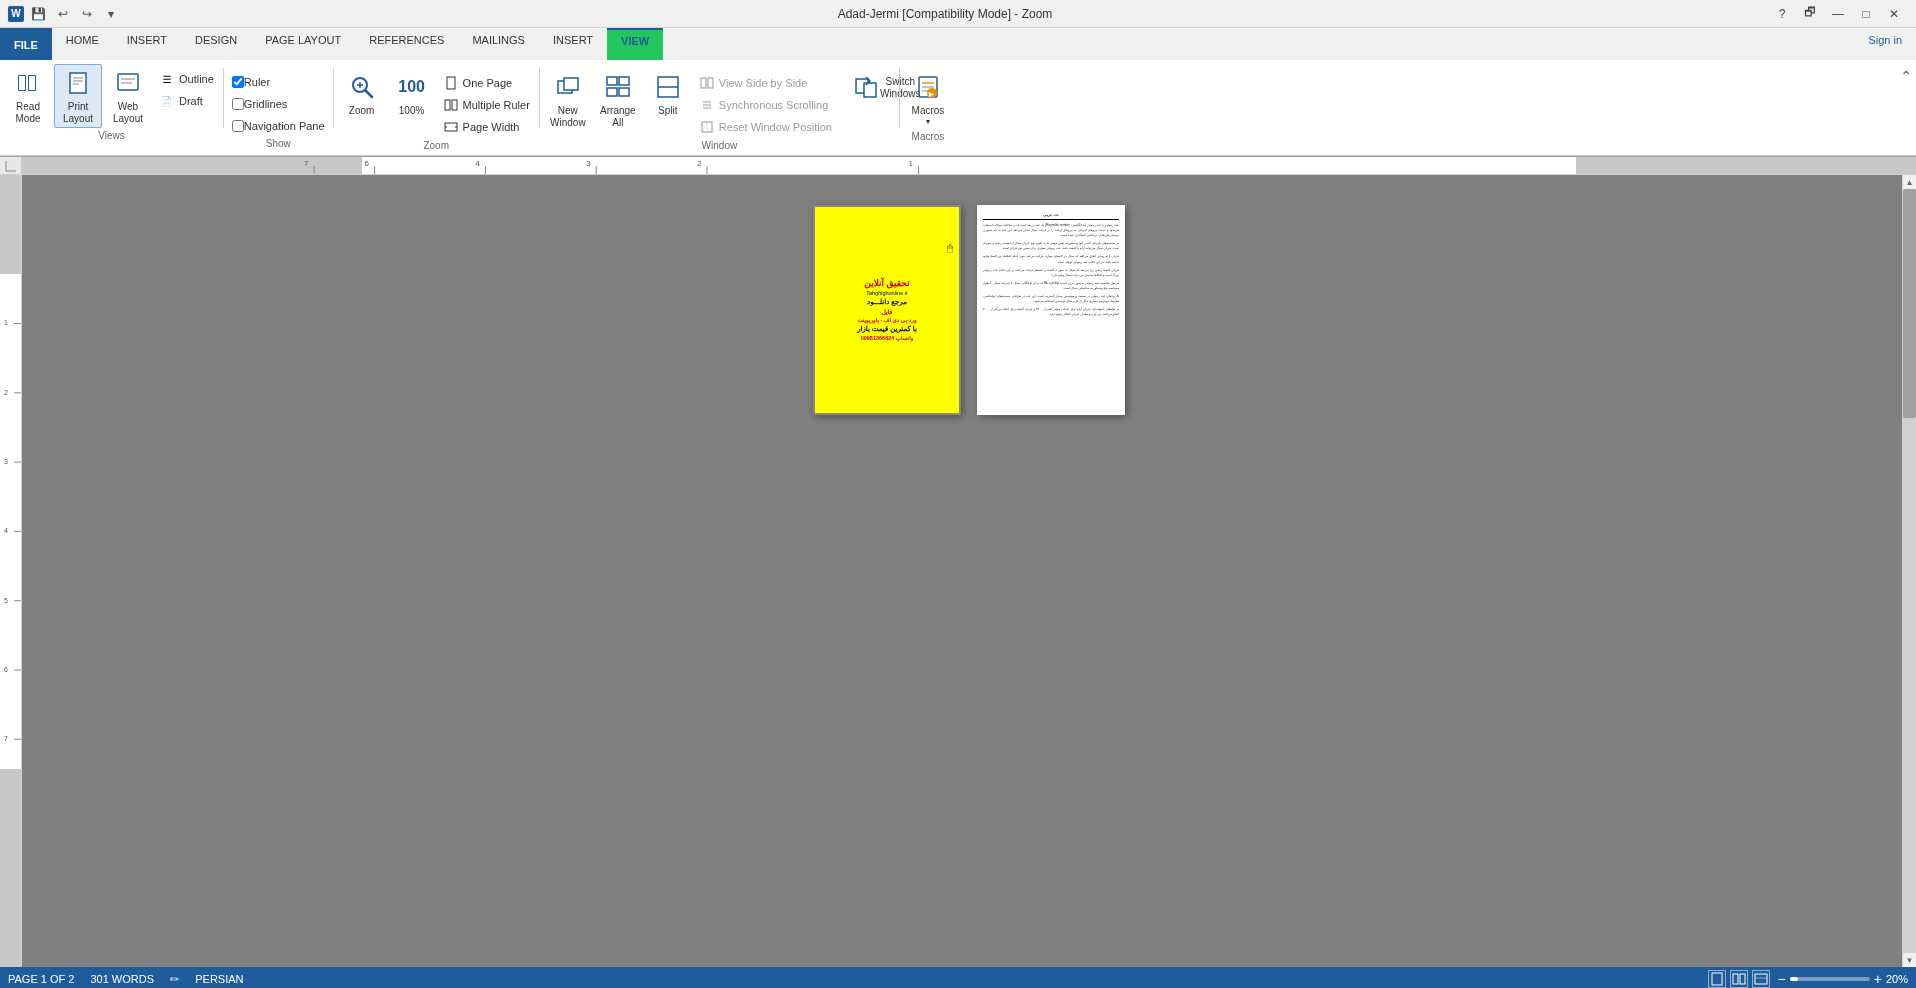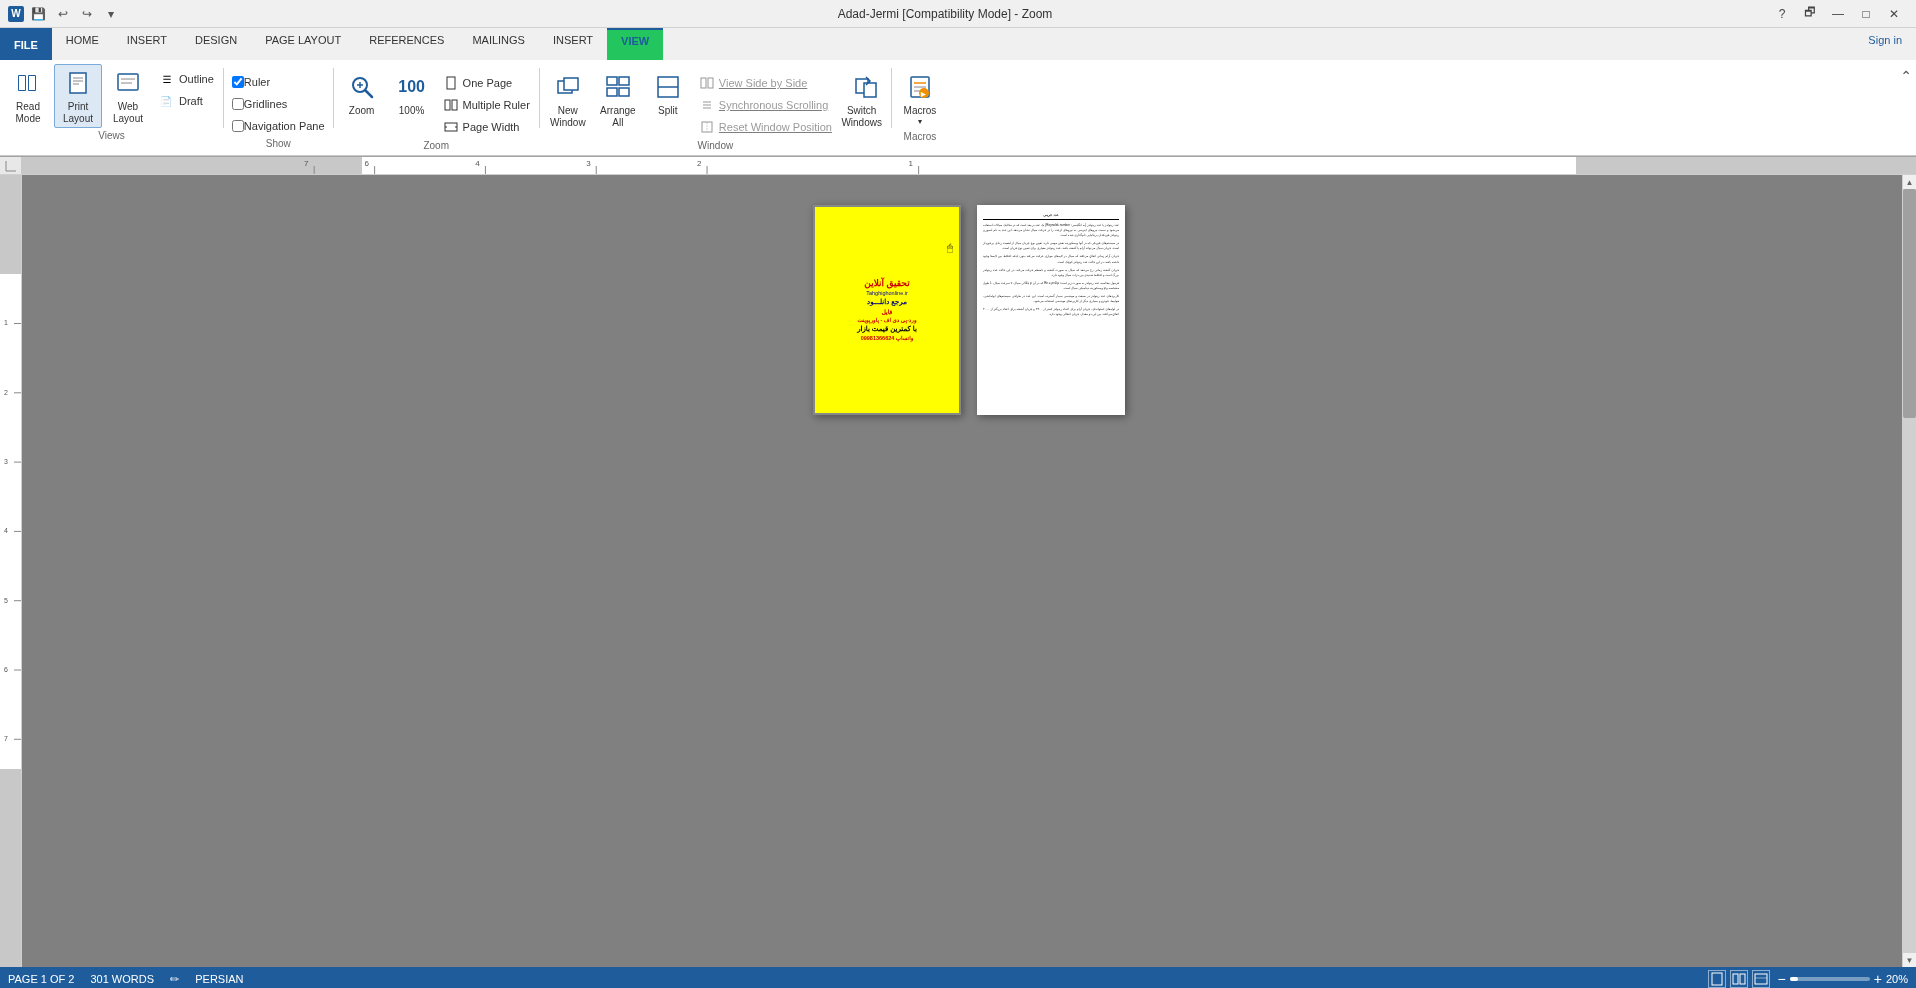--- a/index.html
+++ b/index.html
@@ -312,21 +312,21 @@
         </div>
         <div class="rb-large">
           <div class="rb-large-icon">
             <svg width="28" height="28" viewBox="0 0 28 28">
                 <rect x="4" y="4" width="20" height="20" fill="none" stroke="#1e5c9b" stroke-width="1.5"></rect>
                 <line x1="4" y1="14" x2="24" y2="14" stroke="#1e5c9b" stroke-width="1.5"></line>
               </svg>
           </div>
           <div class="rb-large-label">Split</div>
         </div>
-        <div class="rb-col" style="padding-top:4px;text-decoration:underline;">
+        <div class="rb-col" style="padding-top:4px;">
           <div class="rb-small rb-disabled">
             <div class="rb-small-icon">
               <svg width="14" height="14" viewBox="0 0 14 14">
                   <rect x="1" y="2" width="5" height="10" fill="none" stroke="#333" stroke-width="1"></rect>
                   <rect x="8" y="2" width="5" height="10" fill="none" stroke="#333" stroke-width="1"></rect>
                 </svg>
             </div>
             <span class="rb-small-label">View Side by Side</span>
           </div>
           <div class="rb-small rb-disabled">
@@ -342,21 +342,21 @@
           <div class="rb-small rb-disabled">
             <div class="rb-small-icon">
               <svg width="14" height="14" viewBox="0 0 14 14">
                   <rect x="2" y="2" width="10" height="10" fill="none" stroke="#333" stroke-width="1"></rect>
                   <line x1="7" y1="2" x2="7" y2="12" stroke="#333" stroke-width="0.5" stroke-dasharray="2,1"></line>
                 </svg>
             </div>
             <span class="rb-small-label">Reset Window Position</span>
           </div>
         </div>
-        <div class="rb-large" style="flex-direction:column;align-items:flex-end;">
+        <div class="rb-large" style="flex-direction:row;align-items:center;margin-left:8px;">
           <div class="rb-large-icon">
             <svg width="28" height="28" viewBox="0 0 28 28">
                 <rect x="4" y="6" width="12" height="14" fill="white" stroke="#1e5c9b" stroke-width="1.5"></rect>
                 <rect x="12" y="10" width="12" height="14" fill="white" stroke="#1e5c9b" stroke-width="1.5"></rect>
                 <polyline points="14,4 18,8 14,12" fill="none" stroke="#1e5c9b" stroke-width="1.5"></polyline>
               </svg>
           </div>
           <div class="rb-large-label">Switch
 Windows</div>
         </div>

